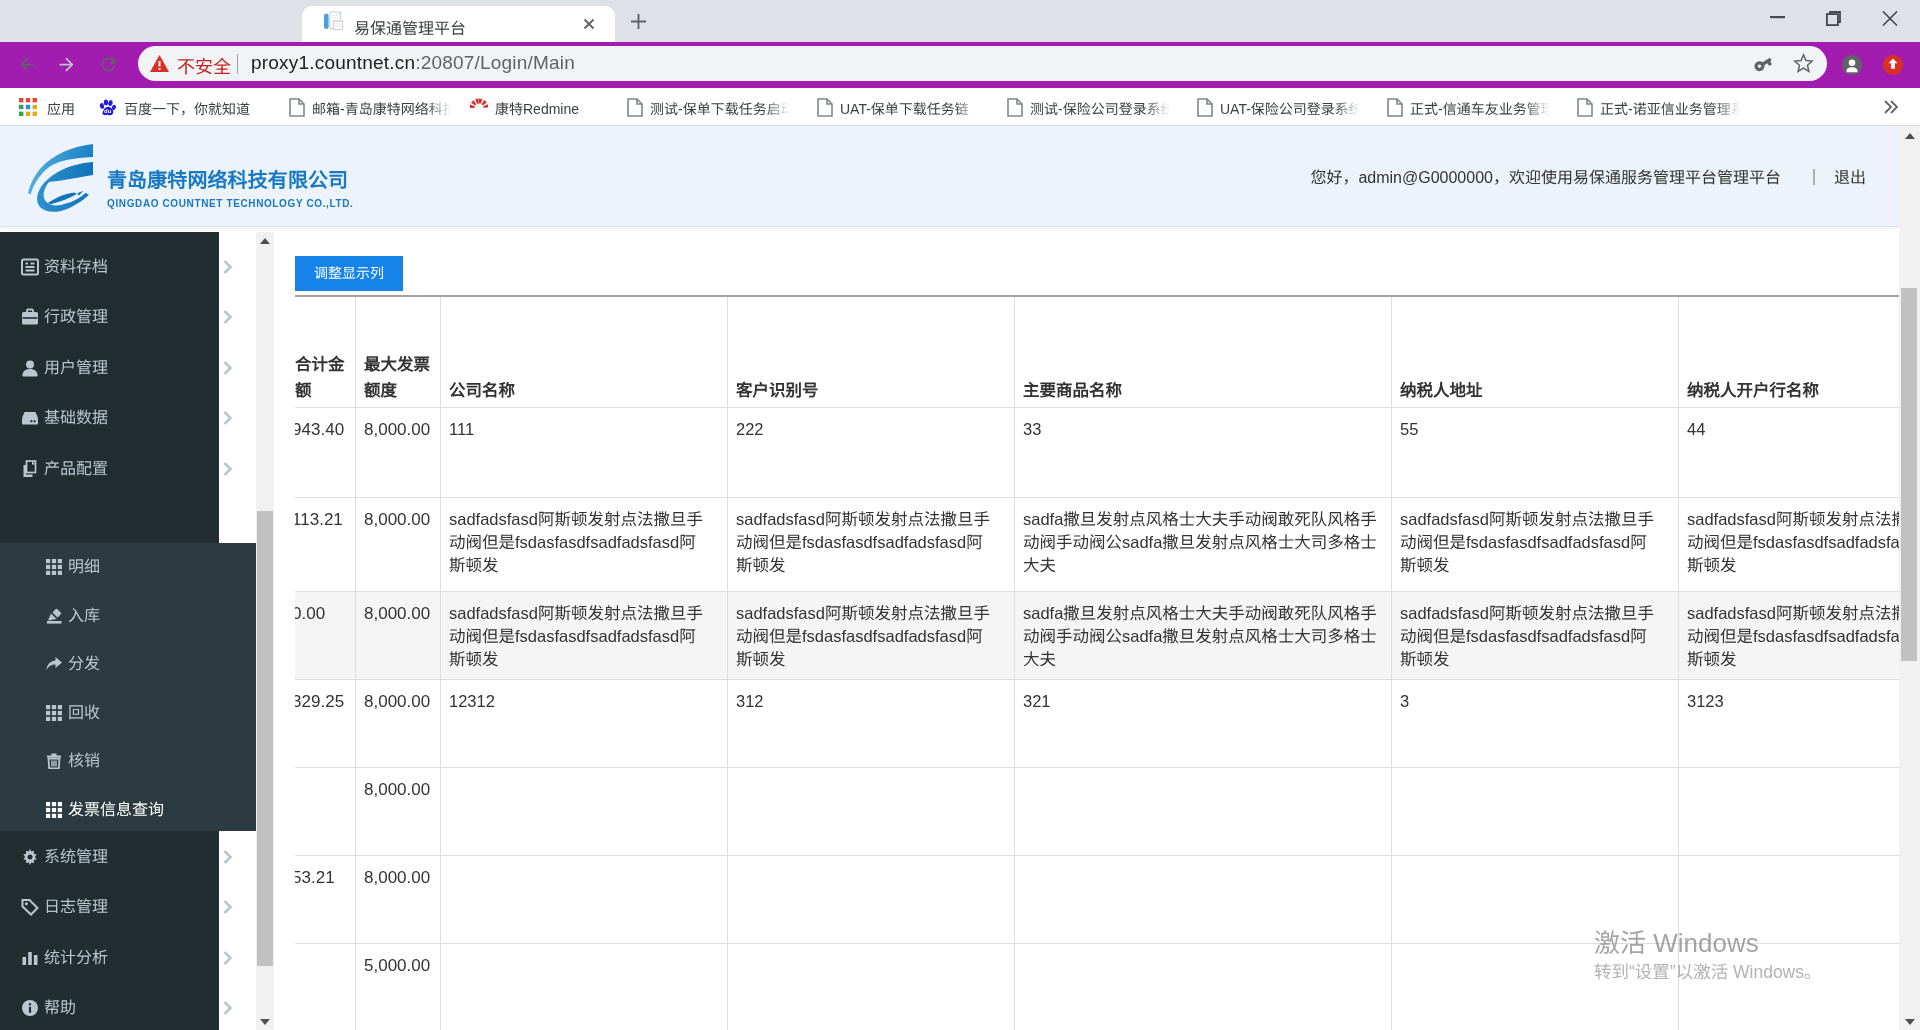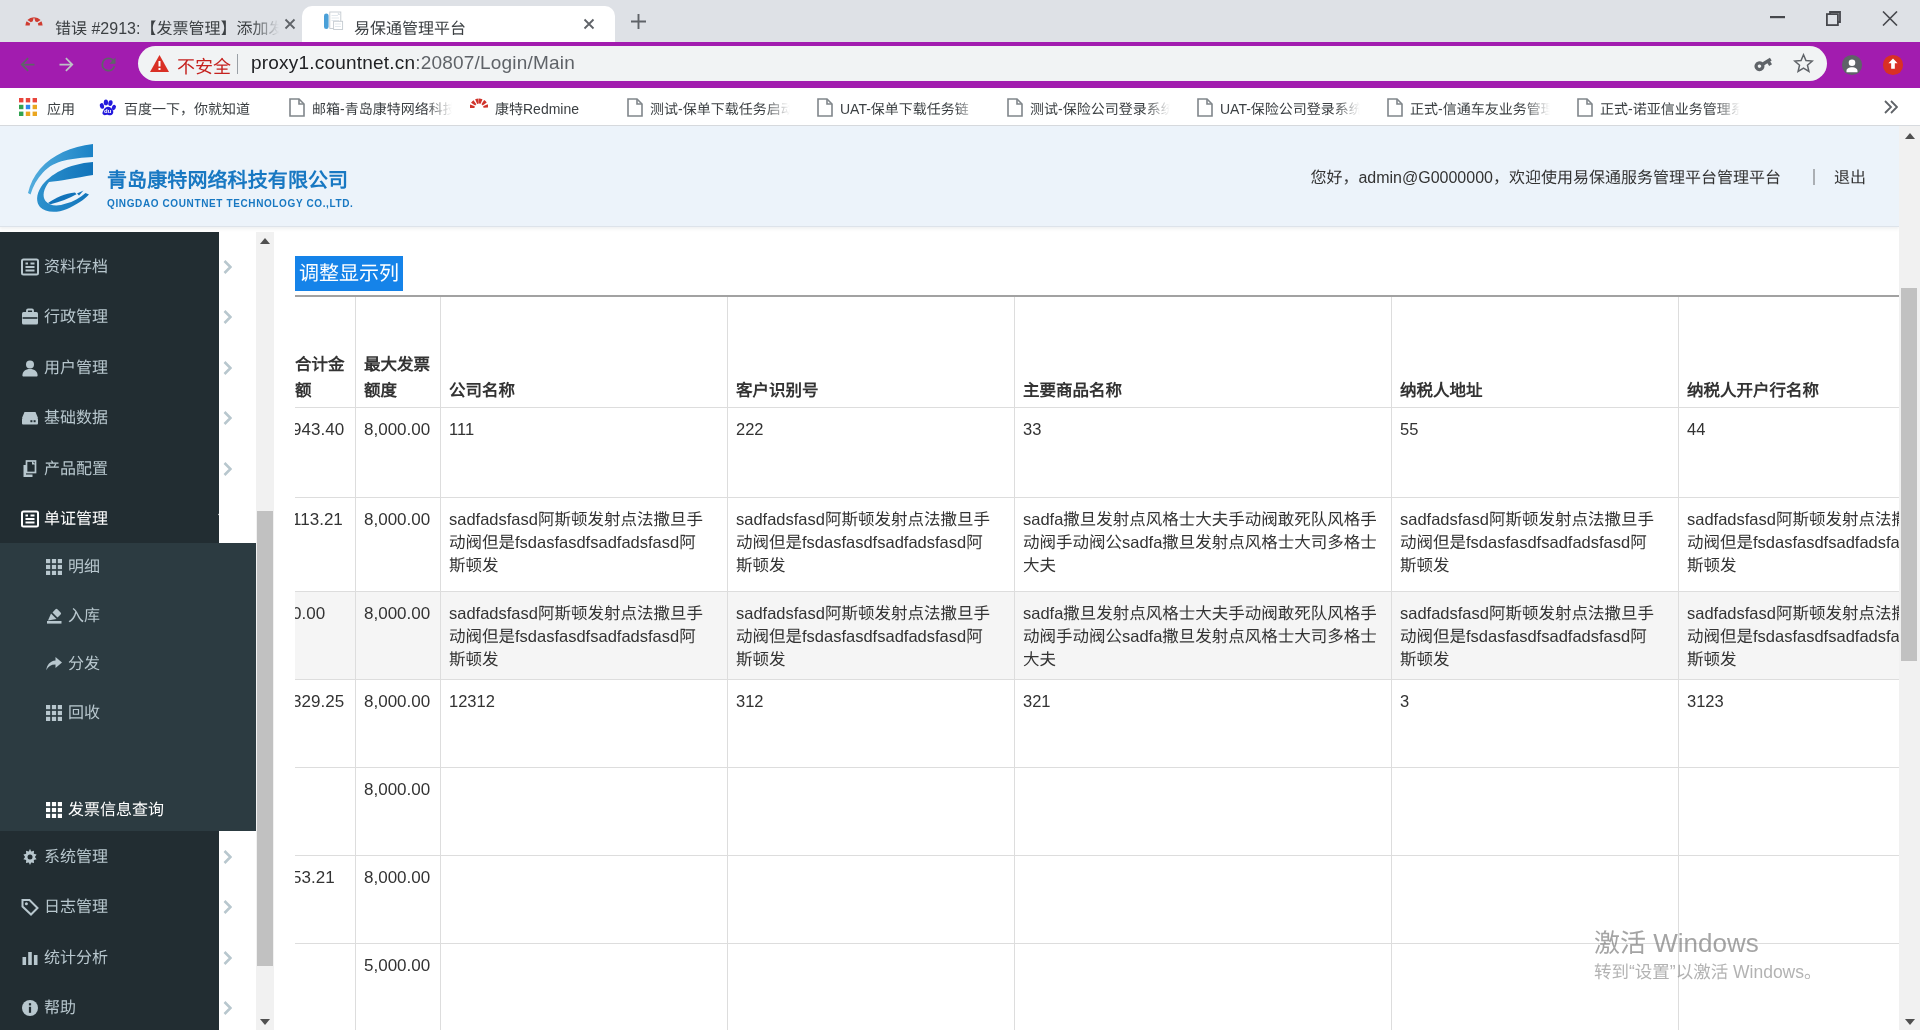--- a/index.html
+++ b/index.html
@@ -40,52 +40,38 @@
 .si { position:absolute; left:0; width:256px; height:48px; color:#b8c7ce; font-size:16px; }
 .si .ic { position:absolute; left:46px; top:50%; margin-top:-8px; width:16px; height:16px; }
 .si .tx { position:absolute; left:68px; top:50%; margin-top:-11px; line-height:22px; }
 .si.on { color:#fff; }
 
 .sbtrack { position:absolute; background:#f1f1f1; }
 .sbthumb { position:absolute; background:#c1c1c1; }
 .sbbtn { position:absolute; width:100%; height:17px; display:flex; align-items:center; justify-content:center; }
 
 #content { position:absolute; left:274px; top:232px; width:1625px; height:798px; background:#fff; }
-#btnAdj { position:absolute; left:21px; top:24px; width:108px; height:35px; background:#1583e9; color:#fff; font-size:20px; text-align:center; line-height:35px; }
+#btnAdj { position:absolute; left:21px; top:24px; width:108px; height:35px; background:#1583e9; color:#fff; font-size:14px; text-align:center; line-height:35px; }
 #twrap { position:absolute; left:21px; top:63px; right:0; bottom:0; overflow:hidden; }
 #tbl { position:absolute; left:-45px; top:0; border-collapse:collapse; table-layout:fixed; width:1715px; border-top:2px solid #a2a2a2; color:#333; }
 #tbl th, #tbl td { border:1px solid #ddd; font-size:16.5px; }
 #tbl .nw { white-space:nowrap; }
 #tbl th { vertical-align:bottom; text-align:left; padding:8px 8px 4px 8px; font-weight:bold; line-height:26px; }
 #tbl td { vertical-align:top; padding:10px 8px 8px 8px; line-height:23px; }
 #tbl td.n { font-size:17px; }
 #tbl td.n { white-space:nowrap; }
 #tbl tr.g td { background:#f5f5f5; }
 
 #wm1 { position:absolute; left:1594px; top:922px; font-size:26px; color:rgba(115,115,115,.65); z-index:50; }
 #wm2 { position:absolute; left:1594px; top:958px; font-size:17.5px; color:rgba(115,115,115,.55); z-index:50; }
 </style>
 </head>
 <body>
 
 <div id="tabstrip">
-  <div class="tab1">
-    <svg class="abs" style="left:16px;top:6px" width="20" height="20" viewBox="0 0 20 20">
-        <g fill="#cf3b30">
-          <path d="M10 3.2 L8.6 7.4 A4.5 4.5 0 0 0 6.9 8.3 L3.4 5.9 A9 9 0 0 1 10 3.2 Z" transform="translate(0,2)"></path>
-          <path d="M10 3.2 L11.4 7.4 A4.5 4.5 0 0 1 13.1 8.3 L16.6 5.9 A9 9 0 0 0 10 3.2 Z" transform="translate(0,2)"></path>
-          <path d="M2.6 7.2 L6.2 9.5 A4.5 4.5 0 0 0 5.7 11.6 L1.4 11.6 A9 9 0 0 1 2.6 7.2 Z" transform="translate(0,2)"></path>
-          <path d="M17.4 7.2 L13.8 9.5 A4.5 4.5 0 0 1 14.3 11.6 L18.6 11.6 A9 9 0 0 0 17.4 7.2 Z" transform="translate(0,2)"></path>
-        </g>
-      </svg>
-    <div class="ttl">错误 #2913:【发票管理】添加发</div>
-    <svg class="tabx" style="left:274px" viewBox="0 0 16 16">
-        <path d="M3.5 3.5 L12.5 12.5 M12.5 3.5 L3.5 12.5" stroke="#5f6368" stroke-width="1.8"></path>
-      </svg>
-  </div>
   <div class="tabA">
     <svg class="abs" style="left:21px;top:5px" width="21" height="21" viewBox="0 0 21 21">
         <rect x="1" y="2.5" width="4.6" height="15.5" rx="2.3" fill="#4aa0d8"></rect>
         <rect x="6.8" y="1" width="11" height="16.5" fill="#fff" stroke="#c4cad0" stroke-width="0.9"></rect>
         <path d="M14.8 1 L17.8 4 H14.8 Z" fill="#dde2e7"></path>
         <path d="M8.5 4.5 H15 M8.5 7 H16 M8.5 9.5 H16" stroke="#e3e9ee" stroke-width="1.1"></path>
         <rect x="10.6" y="10.3" width="9" height="8.2" fill="#fff" stroke="#c4cad0" stroke-width="0.9"></rect>
         <path d="M12 13 H18 M12 15.5 H18" stroke="#e3e9ee" stroke-width="1.1"></path>
       </svg>
     <div class="ttl">易保通管理平台</div>
@@ -302,30 +288,20 @@
     <svg class="ic" viewBox="0 0 18 18">
         <rect x="5.5" y="1" width="9" height="11.5" fill="none" stroke="#b8c7ce" stroke-width="1.7"></rect>
         <path d="M2.5 5 V17 H11.5 V14.5 H5 V5 Z" fill="#b8c7ce"></path>
         <path d="M11 1 L14.5 4.5 H11 Z" fill="#b8c7ce"></path>
       </svg>
     <span class="tx">产品配置</span>
     <svg class="ch" width="9" height="14" viewBox="0 0 9 14">
         <path d="M1.5 1 L7.5 7 L1.5 13" fill="none" stroke="#b8c7ce" stroke-width="2.6"></path>
       </svg>
   </div>
-  <div class="mi" style="top:261px;color:#fff">
-    <svg class="ic" viewBox="0 0 18 18">
-        <rect x="1" y="1.5" width="16" height="15" rx="1.5" fill="none" stroke="#fff" stroke-width="2"></rect>
-        <path d="M4.5 5.5 H7 M4.5 9 H13.5 M4.5 12.5 H13.5 M9.5 5.5 H13.5" stroke="#fff" stroke-width="1.8"></path>
-      </svg>
-    <span class="tx">单证管理</span>
-    <svg class="ch" width="14" height="9" viewBox="0 0 14 9">
-        <path d="M1 1.5 L7 7.5 L13 1.5" fill="none" stroke="#fff" stroke-width="2.6"></path>
-      </svg>
-  </div>
   <div id="submenu">
     <div class="si" style="top:0">
       <svg class="ic" viewBox="0 0 16 16">
           <g fill="#b8c7ce">
             <rect x="0" y="0" width="4.2" height="4.2"></rect>
             <rect x="5.9" y="0" width="4.2" height="4.2"></rect>
             <rect x="11.8" y="0" width="4.2" height="4.2"></rect>
             <rect x="0" y="5.9" width="4.2" height="4.2"></rect>
             <rect x="5.9" y="5.9" width="4.2" height="4.2"></rect>
             <rect x="11.8" y="5.9" width="4.2" height="4.2"></rect>
@@ -358,20 +334,28 @@
             <rect x="11.8" y="0" width="4.2" height="4.2"></rect>
             <rect x="0" y="5.9" width="4.2" height="4.2"></rect>
             <rect x="5.9" y="5.9" width="4.2" height="4.2"></rect>
             <rect x="11.8" y="5.9" width="4.2" height="4.2"></rect>
             <rect x="0" y="11.8" width="4.2" height="4.2"></rect>
             <rect x="5.9" y="11.8" width="4.2" height="4.2"></rect>
             <rect x="11.8" y="11.8" width="4.2" height="4.2"></rect>
           </g>
         </svg>
       <span class="tx">回收</span>
+    </div>
+    <div class="si" style="top:194px">
+      <svg class="ic" viewBox="0 0 16 16">
+          <path d="M5.5 1.5 H10.5 M1 3.5 H15" stroke="#b8c7ce" stroke-width="2" fill="none"></path>
+          <path d="M2.5 5.5 H13.5 L12.8 15.5 H3.2 Z" fill="none" stroke="#b8c7ce" stroke-width="1.8"></path>
+          <path d="M6 7.5 V13.5 M8 7.5 V13.5 M10 7.5 V13.5" stroke="#b8c7ce" stroke-width="1.4"></path>
+        </svg>
+      <span class="tx">核销</span>
     </div>
     <div class="si on" style="top:242.5px">
       <svg class="ic" viewBox="0 0 16 16">
           <g fill="#fff">
             <rect x="0" y="0" width="4.2" height="4.2"></rect>
             <rect x="5.9" y="0" width="4.2" height="4.2"></rect>
             <rect x="11.8" y="0" width="4.2" height="4.2"></rect>
             <rect x="0" y="5.9" width="4.2" height="4.2"></rect>
             <rect x="5.9" y="5.9" width="4.2" height="4.2"></rect>
             <rect x="11.8" y="5.9" width="4.2" height="4.2"></rect>

